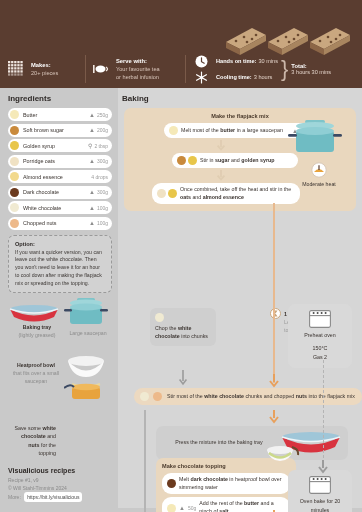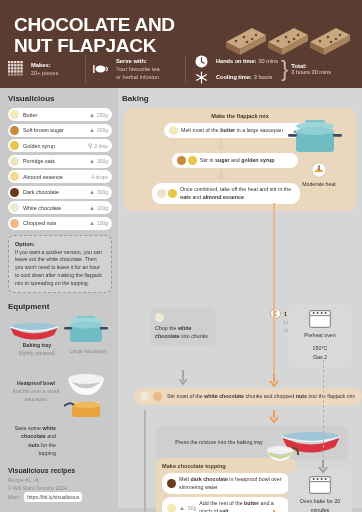--- a/index.html
+++ b/index.html
@@ -143,22 +143,20 @@
 
   svg { display:block; }
   .dashline { position:absolute; border-left:1px dashed #b4b4b4; }
 </style>
 </head>
 <body>
 
 <div class="page">
 
   <div class="header">
-    <div class="title">CHOCOLATE AND
-NUT FLAPJACK</div>
 
     <svg class="flapjack-art" viewBox="0 0 130 50">
       <g>
         <g transform="translate(2,6)">
           <polygon points="0,14 26,0 40,7 14,21" fill="#c9a77f"></polygon>
           <polygon points="0,14 14,21 14,27 0,20" fill="#8c6647"></polygon>
           <polygon points="14,21 40,7 40,13 14,27" fill="#a8855f"></polygon>
           <circle cx="10" cy="13" r="1.3" fill="#6b4a2f"></circle>
             <circle cx="18" cy="9" r="1.3" fill="#6b4a2f"></circle>
           <circle cx="26" cy="11" r="1.3" fill="#6b4a2f"></circle>
@@ -277,21 +275,21 @@
         </div>
       </div>
 
     </div>
   </div>
 
   <div class="cols">
 
     <div class="left-col">
 
-      <div class="sec-title">Visualicious</div>
+      <div class="sec-title">Ingredients</div>
 
       <div class="ing-list">
 
         <div class="ing-row">
           <div class="ing-dot" style="background:#f5e9b8;"></div>
           <div class="ing-name">Butter</div>
           <div class="ing-amt">
             <span class="scale-ico">▲</span>
             <span>250g</span>
           </div>
@@ -359,21 +357,20 @@
           </div>
         </div>
 
       </div>
 
       <div class="option-box">
         <h4>Option:</h4>
         <p>If you want a quicker version, you can leave out the white chocolate. Then you won't need to leave it for an hour to cool down after making the flapjack mix or spreading on the topping.</p>
       </div>
 
-      <div class="sec-title equip-title">Equipment</div>
 
       <div class="equip-grid">
 
         <div class="eq" style="left:0px; top:8px; width:58px;">
           <svg width="52" height="20" viewBox="0 0 52 20">
             <ellipse cx="26" cy="5" rx="24" ry="4" fill="#9fc6d8"></ellipse>
             <path d="M2 5 q24 13 48 0 l-4 8 q-20 9 -40 0 z" fill="#d8333f"></path>
             <path d="M2 5 q24 8 48 0" fill="none" stroke="#eef4f7" stroke-width="1.4"></path>
           </svg>
           <div class="cap">

